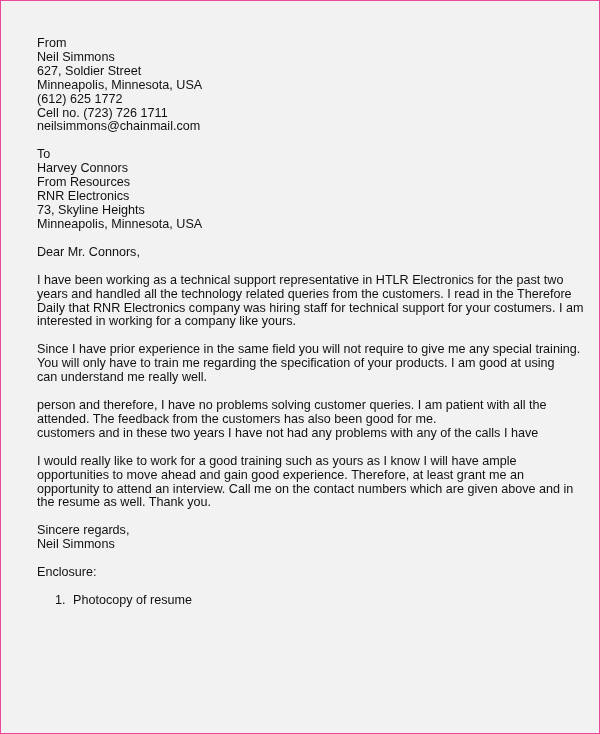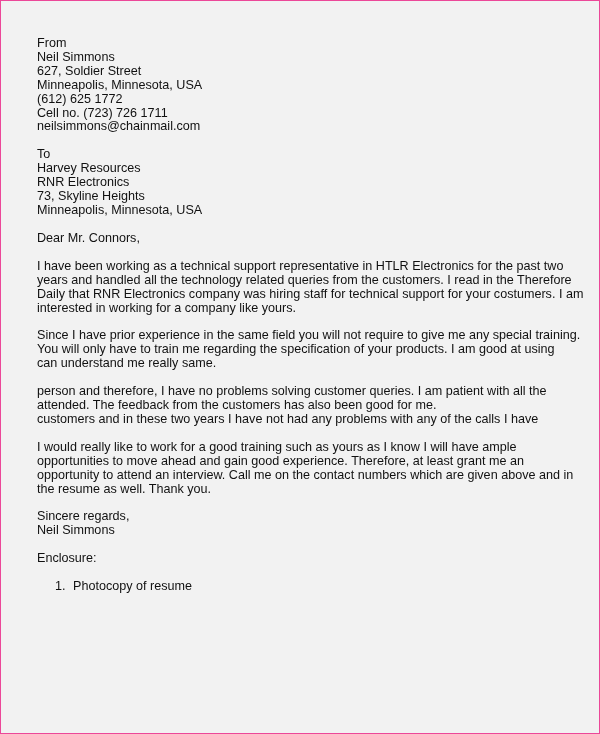--- a/index.html
+++ b/index.html
@@ -63,21 +63,22 @@
       <span class="line">Minneapolis, Minnesota, USA</span>
       <span class="line">(612) 625 1772</span>
       <span class="line">Cell no. (723) 726 1711</span>
       <span class="line">neilsimmons@chainmail.com</span>
     </div>
 
     <div class="gap"></div>
 
     <div class="block">
       <span class="line">To</span>
-      <span class="line">Harvey Resources</span>
+      <span class="line">Harvey Connors</span>
+      <span class="line">From Resources</span>
       <span class="line">RNR Electronics</span>
       <span class="line">73, Skyline Heights</span>
       <span class="line">Minneapolis, Minnesota, USA</span>
     </div>
 
     <div class="gap"></div>
 
     <span class="line">Dear Mr. Connors,</span>
 
     <div class="gap"></div>
@@ -87,21 +88,21 @@
       <span class="line">years and handled all the technology related queries from the customers. I read in the Therefore</span>
       <span class="line">Daily that RNR Electronics company was hiring staff for technical support for your costumers. I am</span>
       <span class="line">interested in working for a company like yours.</span>
     </div>
 
     <div class="gap"></div>
 
     <div class="block">
       <span class="line">Since I have prior experience in the same field you will not require to give me any special training.</span>
       <span class="line">You will only have to train me regarding the specification of your products. I am good at using</span>
-      <span class="line">can understand me really same.</span>
+      <span class="line">can understand me really well.</span>
     </div>
 
     <div class="gap"></div>
 
     <div class="block">
       <span class="line">person and therefore, I have no problems solving customer queries. I am patient with all the</span>
       <span class="line">attended. The feedback from the customers has also been good for me.</span>
       <span class="line">customers and in these two years I have not had any problems with any of the calls I have</span>
     </div>
 

